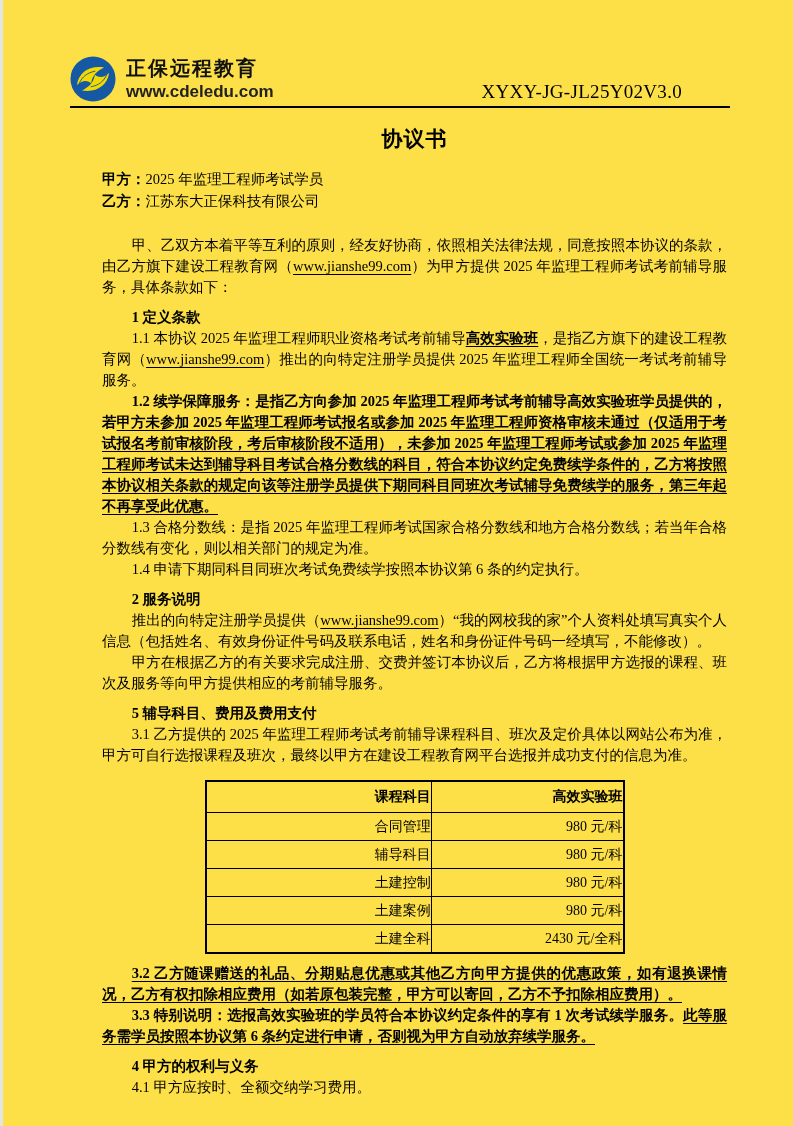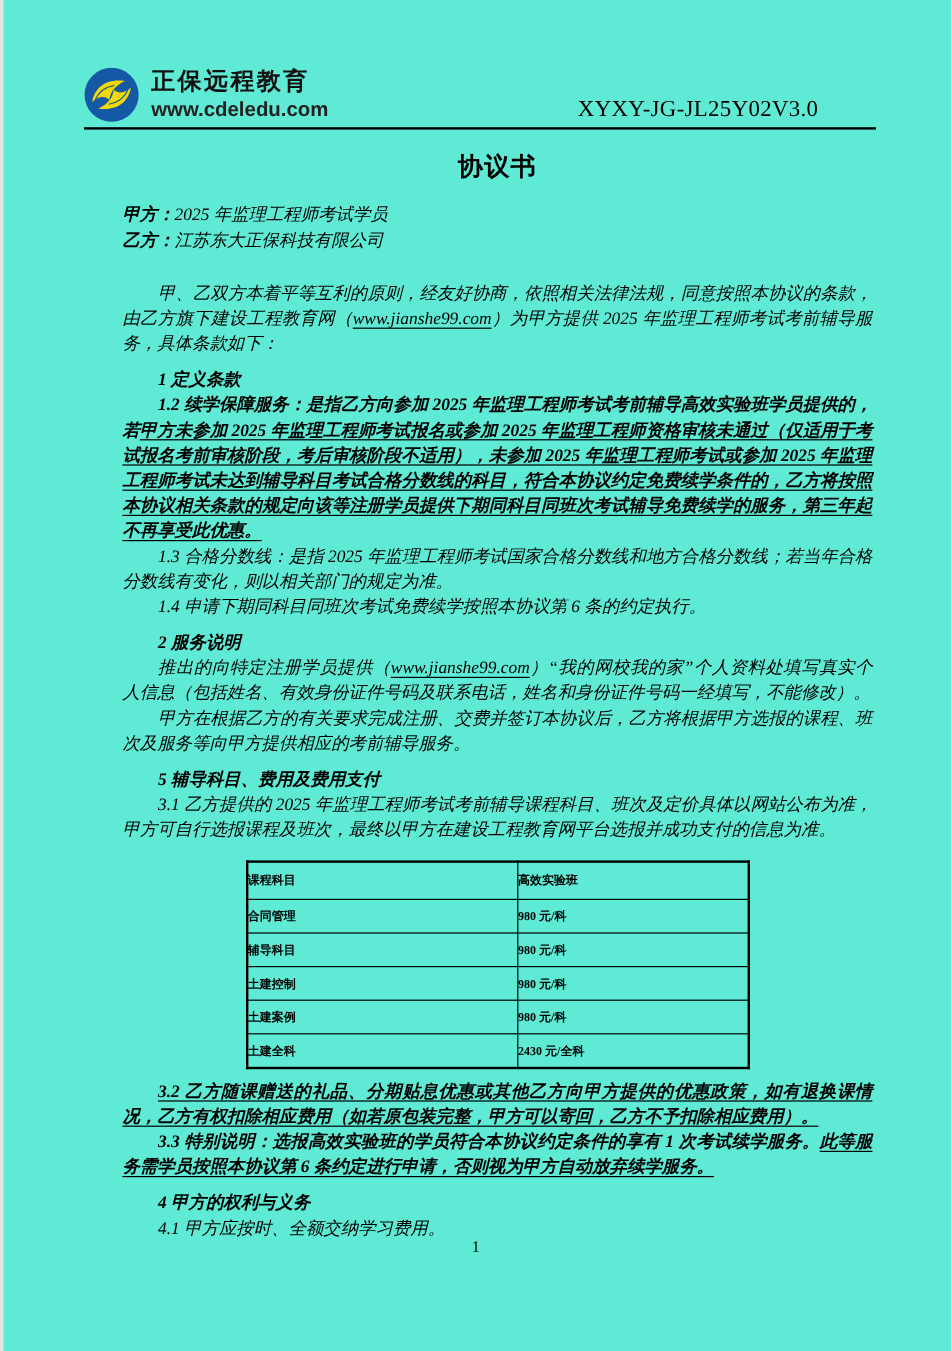--- a/index.html
+++ b/index.html
@@ -1,19 +1,19 @@
 <!DOCTYPE html>
 <html lang="zh"><head>
 <meta charset="utf-8">
 <style>
   html,body{margin:0;padding:0;background:#ffffff;}
   .page{
     position:relative;
     width:793px;height:1126px;
-    background:#5eead4;
+    background:#fde047;
     overflow:hidden;
     box-shadow:inset 3px 0 0 #e4e4e4;
     font-family:"Liberation Serif","DejaVu Serif",serif;
     color:#000;
   }
   
   .header{
     position:relative;
     margin:0 63px 0 70px;
     padding-top:56px;
@@ -34,44 +34,44 @@
   .doc-code{
     position:absolute;right:48px;bottom:3px;
     font-size:19px;letter-spacing:.3px;
   }
   
   .content{margin:0 66px 0 102px;}
   .doc-title{
     text-align:center;font-weight:700;font-size:21px;
     margin:17px 0 15px 0;letter-spacing:1px;
   }
-  p{margin:0;font-size:14.5px;line-height:21px;font-style:italic;}
+  p{margin:0;font-size:14.5px;line-height:21px;}
   .para{text-align:justify;text-indent:2.05em;}
   .party{line-height:22px;}
   .b{font-weight:700;}
   .u{text-decoration:underline;text-underline-offset:3px;text-decoration-thickness:1.4px;}
   .sec-h{font-weight:700;text-indent:2.05em;margin-top:9px;}
   .gap{margin-top:23px;}
   .bold-para{font-weight:700;}
   
   table.price{
     border-collapse:collapse;
     width:420px;
     margin:14px auto 9px auto;
     border:2px solid #000;
     table-layout:fixed;
   }
   table.price th,table.price td{
     border:1.5px solid #000;
-    text-align:left;
-    font-size:10px;
+    text-align:right;
+    font-size:14px;
     padding:0;
   }
   table.price th{height:30px;font-weight:700;}
-  table.price td{height:27px;font-weight:700;}
+  table.price td{height:27px;font-weight:400;}
   col.c1{width:54%;}col.c2{width:46%;}
   
   .page-num{
     position:absolute;left:0;top:1031px;width:100%;
     text-align:center;font-size:13.5px;
   }
 </style>
 </head>
 <body>
 
@@ -97,20 +97,21 @@
   <div class="content">
 
     <div class="doc-title">协议书</div>
 
     <p class="party"><span class="b">甲方：</span><span>2025 年监理工程师考试学员</span></p>
     <p class="party"><span class="b">乙方：</span><span>江苏东大正保科技有限公司</span></p>
 
     <p class="para gap"><span>甲、乙双方本着平等互利的原则，经友好协商，依照相关法律法规，同意按照本协议的条款，由乙方旗下建设工程教育网（</span><span class="u">www.jianshe99.com</span><span>）为甲方提供 2025 年监理工程师考试考前辅导服务，具体条款如下：</span></p>
 
     <p class="sec-h">1 定义条款</p>
+    <p class="para"><span>1.1 本协议 2025 年监理工程师职业资格考试考前辅导</span><span class="b u">高效实验班</span><span>，是指乙方旗下的建设工程教育网（</span><span class="u">www.jianshe99.com</span><span>）推出的向特定注册学员提供 2025 年监理工程师全国统一考试考前辅导服务。</span></p>
     <p class="para bold-para"><span>1.2 续学保障服务：是指乙方向参加 2025 年监理工程师考试考前辅导高效实验班学员提供的，若</span><span class="u">甲方未参加 2025 年监理工程师考试报名或参加 2025 年监理工程师资格审核未通过（仅适用于考试报名考前审核阶段，考后审核阶段不适用），未参加 2025 年监理工程师考试或参加 2025 年监理工程师考试未达到辅导科目考试合格分数线的科目，符合本协议约定免费续学条件的，乙方将按照本协议相关条款的规定向该等注册学员提供下期同科目同班次考试辅导免费续学的服务，第三年起不再享受此优惠。</span></p>
     <p class="para">1.3 合格分数线：是指 2025 年监理工程师考试国家合格分数线和地方合格分数线；若当年合格分数线有变化，则以相关部门的规定为准。</p>
     <p class="para">1.4 申请下期同科目同班次考试免费续学按照本协议第 6 条的约定执行。</p>
 
     <p class="sec-h">2 服务说明</p>
     <p class="para"><span>推出的向特定注册学员提供（</span><span class="u">www.jianshe99.com</span><span>）“我的网校我的家”个人资料处填写真实个人信息（包括姓名、有效身份证件号码及联系电话，姓名和身份证件号码一经填写，不能修改）。</span></p>
     <p class="para">甲方在根据乙方的有关要求完成注册、交费并签订本协议后，乙方将根据甲方选报的课程、班次及服务等向甲方提供相应的考前辅导服务。</p>
 
     <p class="sec-h">5 辅导科目、费用及费用支付</p>
     <p class="para">3.1 乙方提供的 2025 年监理工程师考试考前辅导课程科目、班次及定价具体以网站公布为准，甲方可自行选报课程及班次，最终以甲方在建设工程教育网平台选报并成功支付的信息为准。</p>

